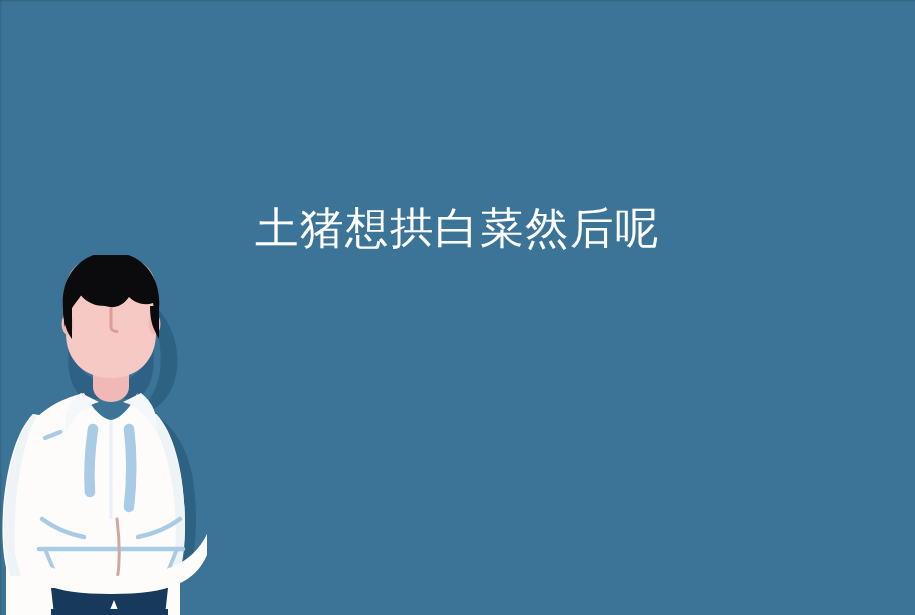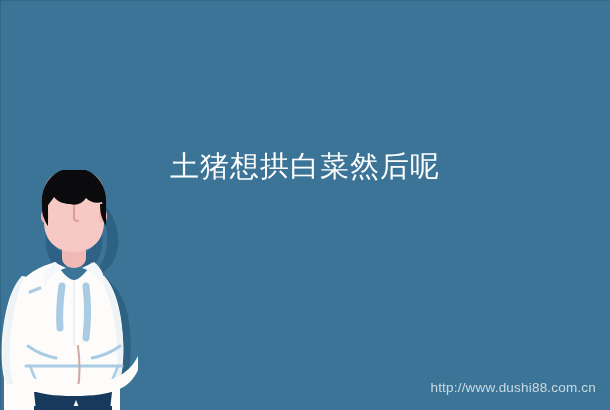--- a/index.html
+++ b/index.html
@@ -31,21 +31,20 @@
     left: 0;
     right: 0;
     top: 132px;
     text-align: center;
     color: #ffffff;
     font-size: 29px;
     line-height: 40px;
     letter-spacing: 1px;
     white-space: nowrap;
     font-family: "DejaVu Sans", "Liberation Sans", sans-serif;
-    margin-top: 14px;
   }
 
   
   #watermark {
     position: absolute;
     right: 14px;
     bottom: 14px;
     color: rgba(255,255,255,0.72);
     font-size: 13.5px;
     line-height: 16px;
@@ -144,16 +143,15 @@
       <path d="M34 222 L112 222 L110 240 L80 240 L76 230 L72 240 L36 240 Z" fill="#16395c"></path>
       <rect x="34" y="236" width="78" height="4" fill="#16395c"></rect>
 
       <path d="M10 200 C18 218 34 226 74 226 C114 226 130 218 138 200
                L138 186 C128 206 110 214 74 214 C38 214 20 206 10 186 Z" fill="#fdfcfa"></path>
     </svg>
   </div>
 
   <div id="headline" style="color: rgb(255, 255, 255);">土猪想拱白菜然后呢</div>
 
-  <div id="watermark">http://www.dushi88.com.cn</div>
 
   <div id="edge-overlay"></div>
 </div>
 
 </body></html>

